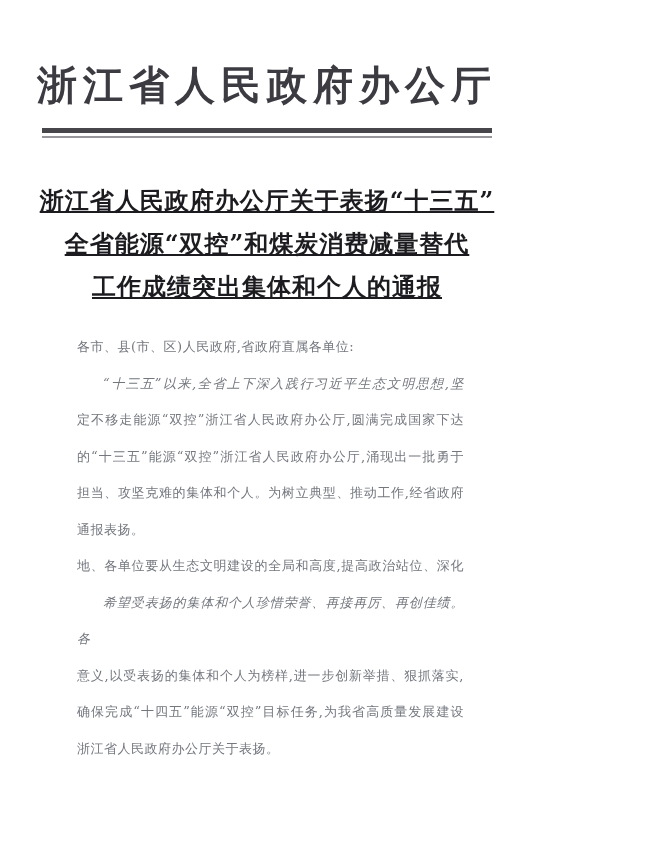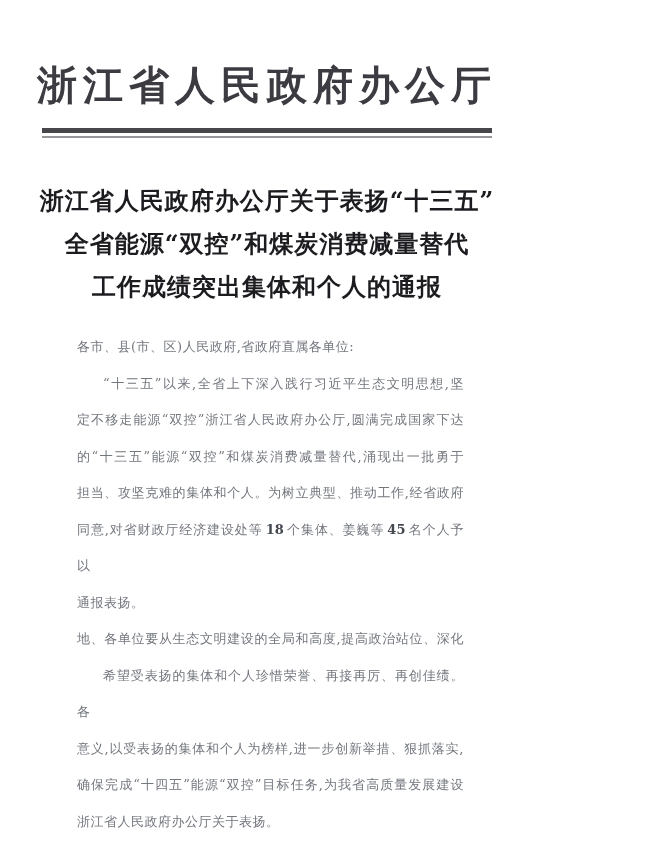--- a/index.html
+++ b/index.html
@@ -28,36 +28,37 @@
   .rule-thin  { height: 2px; background: #96969b; margin-top: 3px; }
   
   .doc-title {
     margin-top: 41px;
     text-align: center;
     font-size: 24px;
     line-height: 43px;
     font-weight: 700;
     color: #1c1c20;
     letter-spacing: 1px;
+    text-decoration: underline;
   }
   
   .doc-body {
     margin: 21px 70px 0 77px;
     font-size: 13px;
     line-height: 36.5px;
     color: #73777e;
     letter-spacing: 0.5px;
   }
   .line { min-height: 36.5px; }
   .justify {
     text-align: justify;
     text-align-last: justify;
     -moz-text-align-last: justify;
   }
-  .indent { text-indent: 2em; }
+  .indent { text-indent: 2em; font-style: italic; }
   .num {
     font-weight: 700;
     color: #44484f;
     margin: 0 3px;
     letter-spacing: 0;
     font-family: "DejaVu Serif", "Liberation Serif", serif;
   }
 </style>
 </head>
 <body>
@@ -76,23 +77,22 @@
     <div>浙江省人民政府办公厅关于表扬“十三五”</div>
     <div>全省能源“双控”和煤炭消费减量替代</div>
     <div>工作成绩突出集体和个人的通报</div>
   </section>
 
   <section class="doc-body">
     <div class="line">各市、县(市、区)人民政府,省政府直属各单位:</div>
 
     <div class="line justify indent">“十三五”以来,全省上下深入践行习近平生态文明思想,坚</div>
     <div class="line justify">定不移走能源“双控”浙江省人民政府办公厅,圆满完成国家下达</div>
-    <div class="line justify">的“十三五”能源“双控”和煤炭消费减量替代,涌现出一批勇于</div>
+    <div class="line justify">的“十三五”能源“双控”浙江省人民政府办公厅,涌现出一批勇于</div>
     <div class="line justify">担当、攻坚克难的集体和个人。为树立典型、推动工作,经省政府</div>
-    <div class="line justify"><span>同意,对省财政厅经济建设处等</span><span class="num">18</span><span>个集体、姜巍等</span><span class="num">45</span><span>名个人予以</span></div>
     <div class="line">通报表扬。</div>
 
     <div class="line justify">地、各单位要从生态文明建设的全局和高度,提高政治站位、深化</div>
     <div class="line justify indent">希望受表扬的集体和个人珍惜荣誉、再接再厉、再创佳绩。各</div>
     <div class="line justify">意义,以受表扬的集体和个人为榜样,进一步创新举措、狠抓落实,</div>
     <div class="line justify">确保完成“十四五”能源“双控”目标任务,为我省高质量发展建设</div>
     <div class="line">浙江省人民政府办公厅关于表扬。</div>
   </section>
 
 </div>

